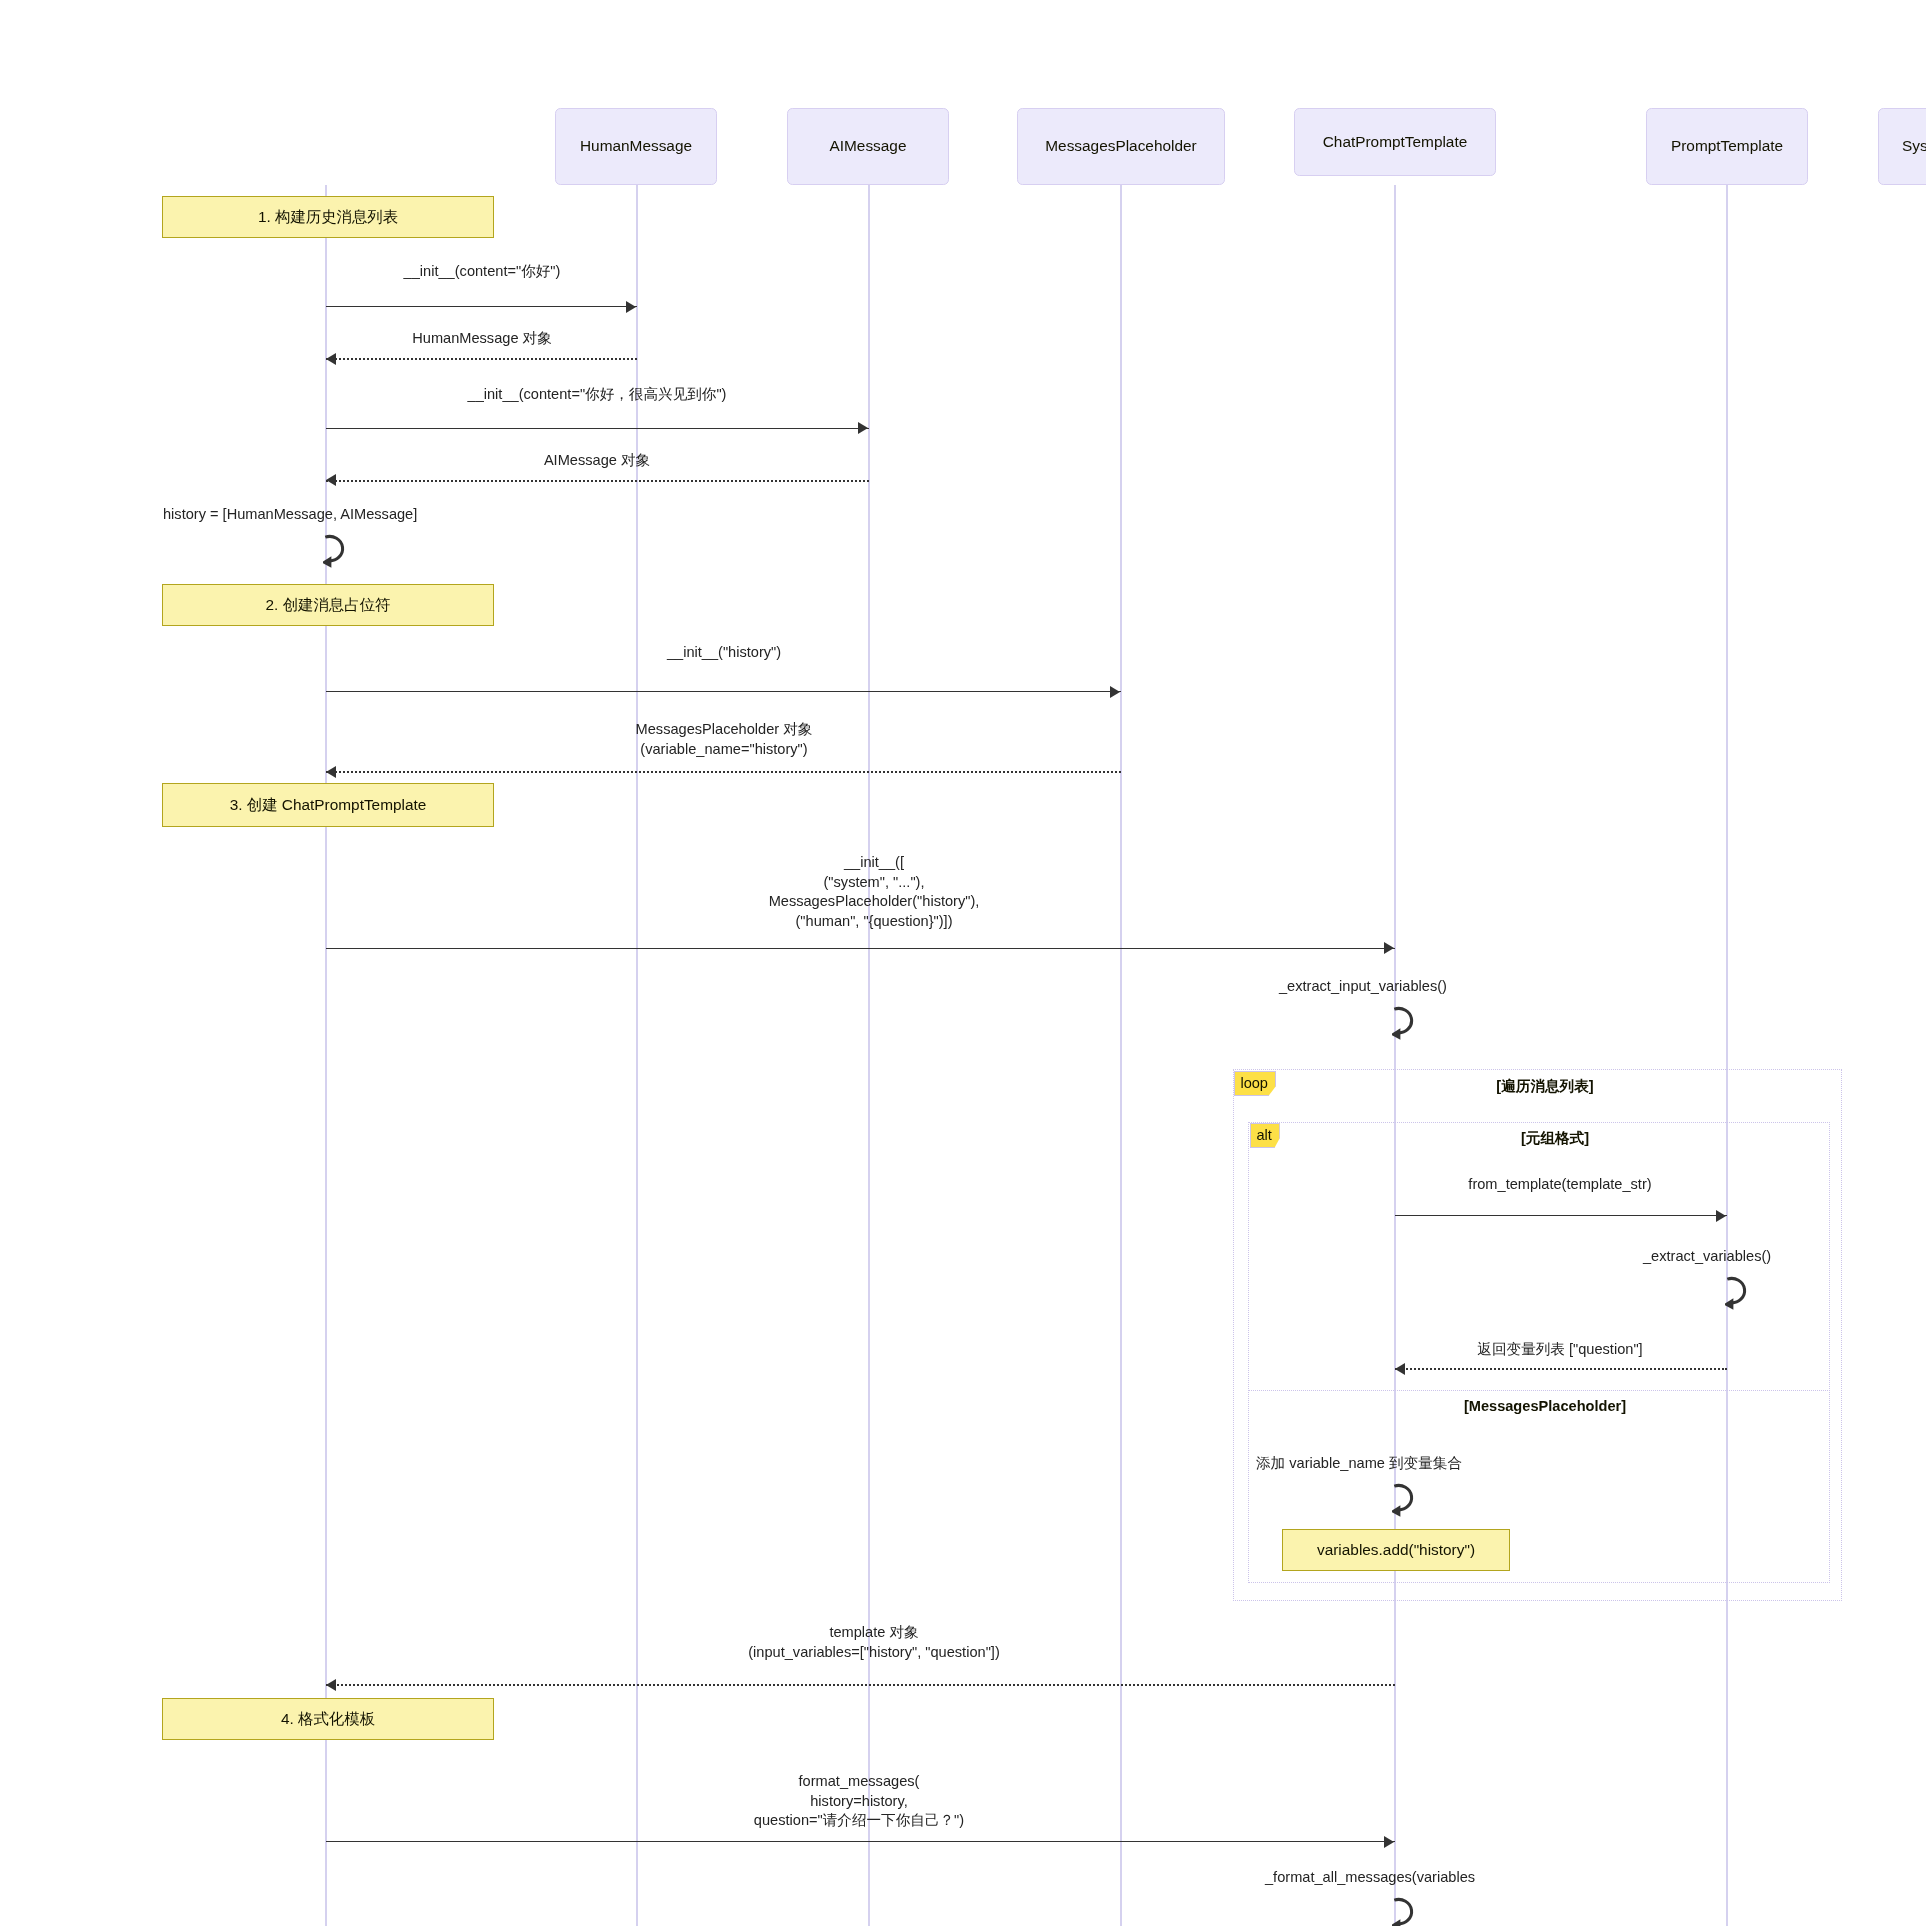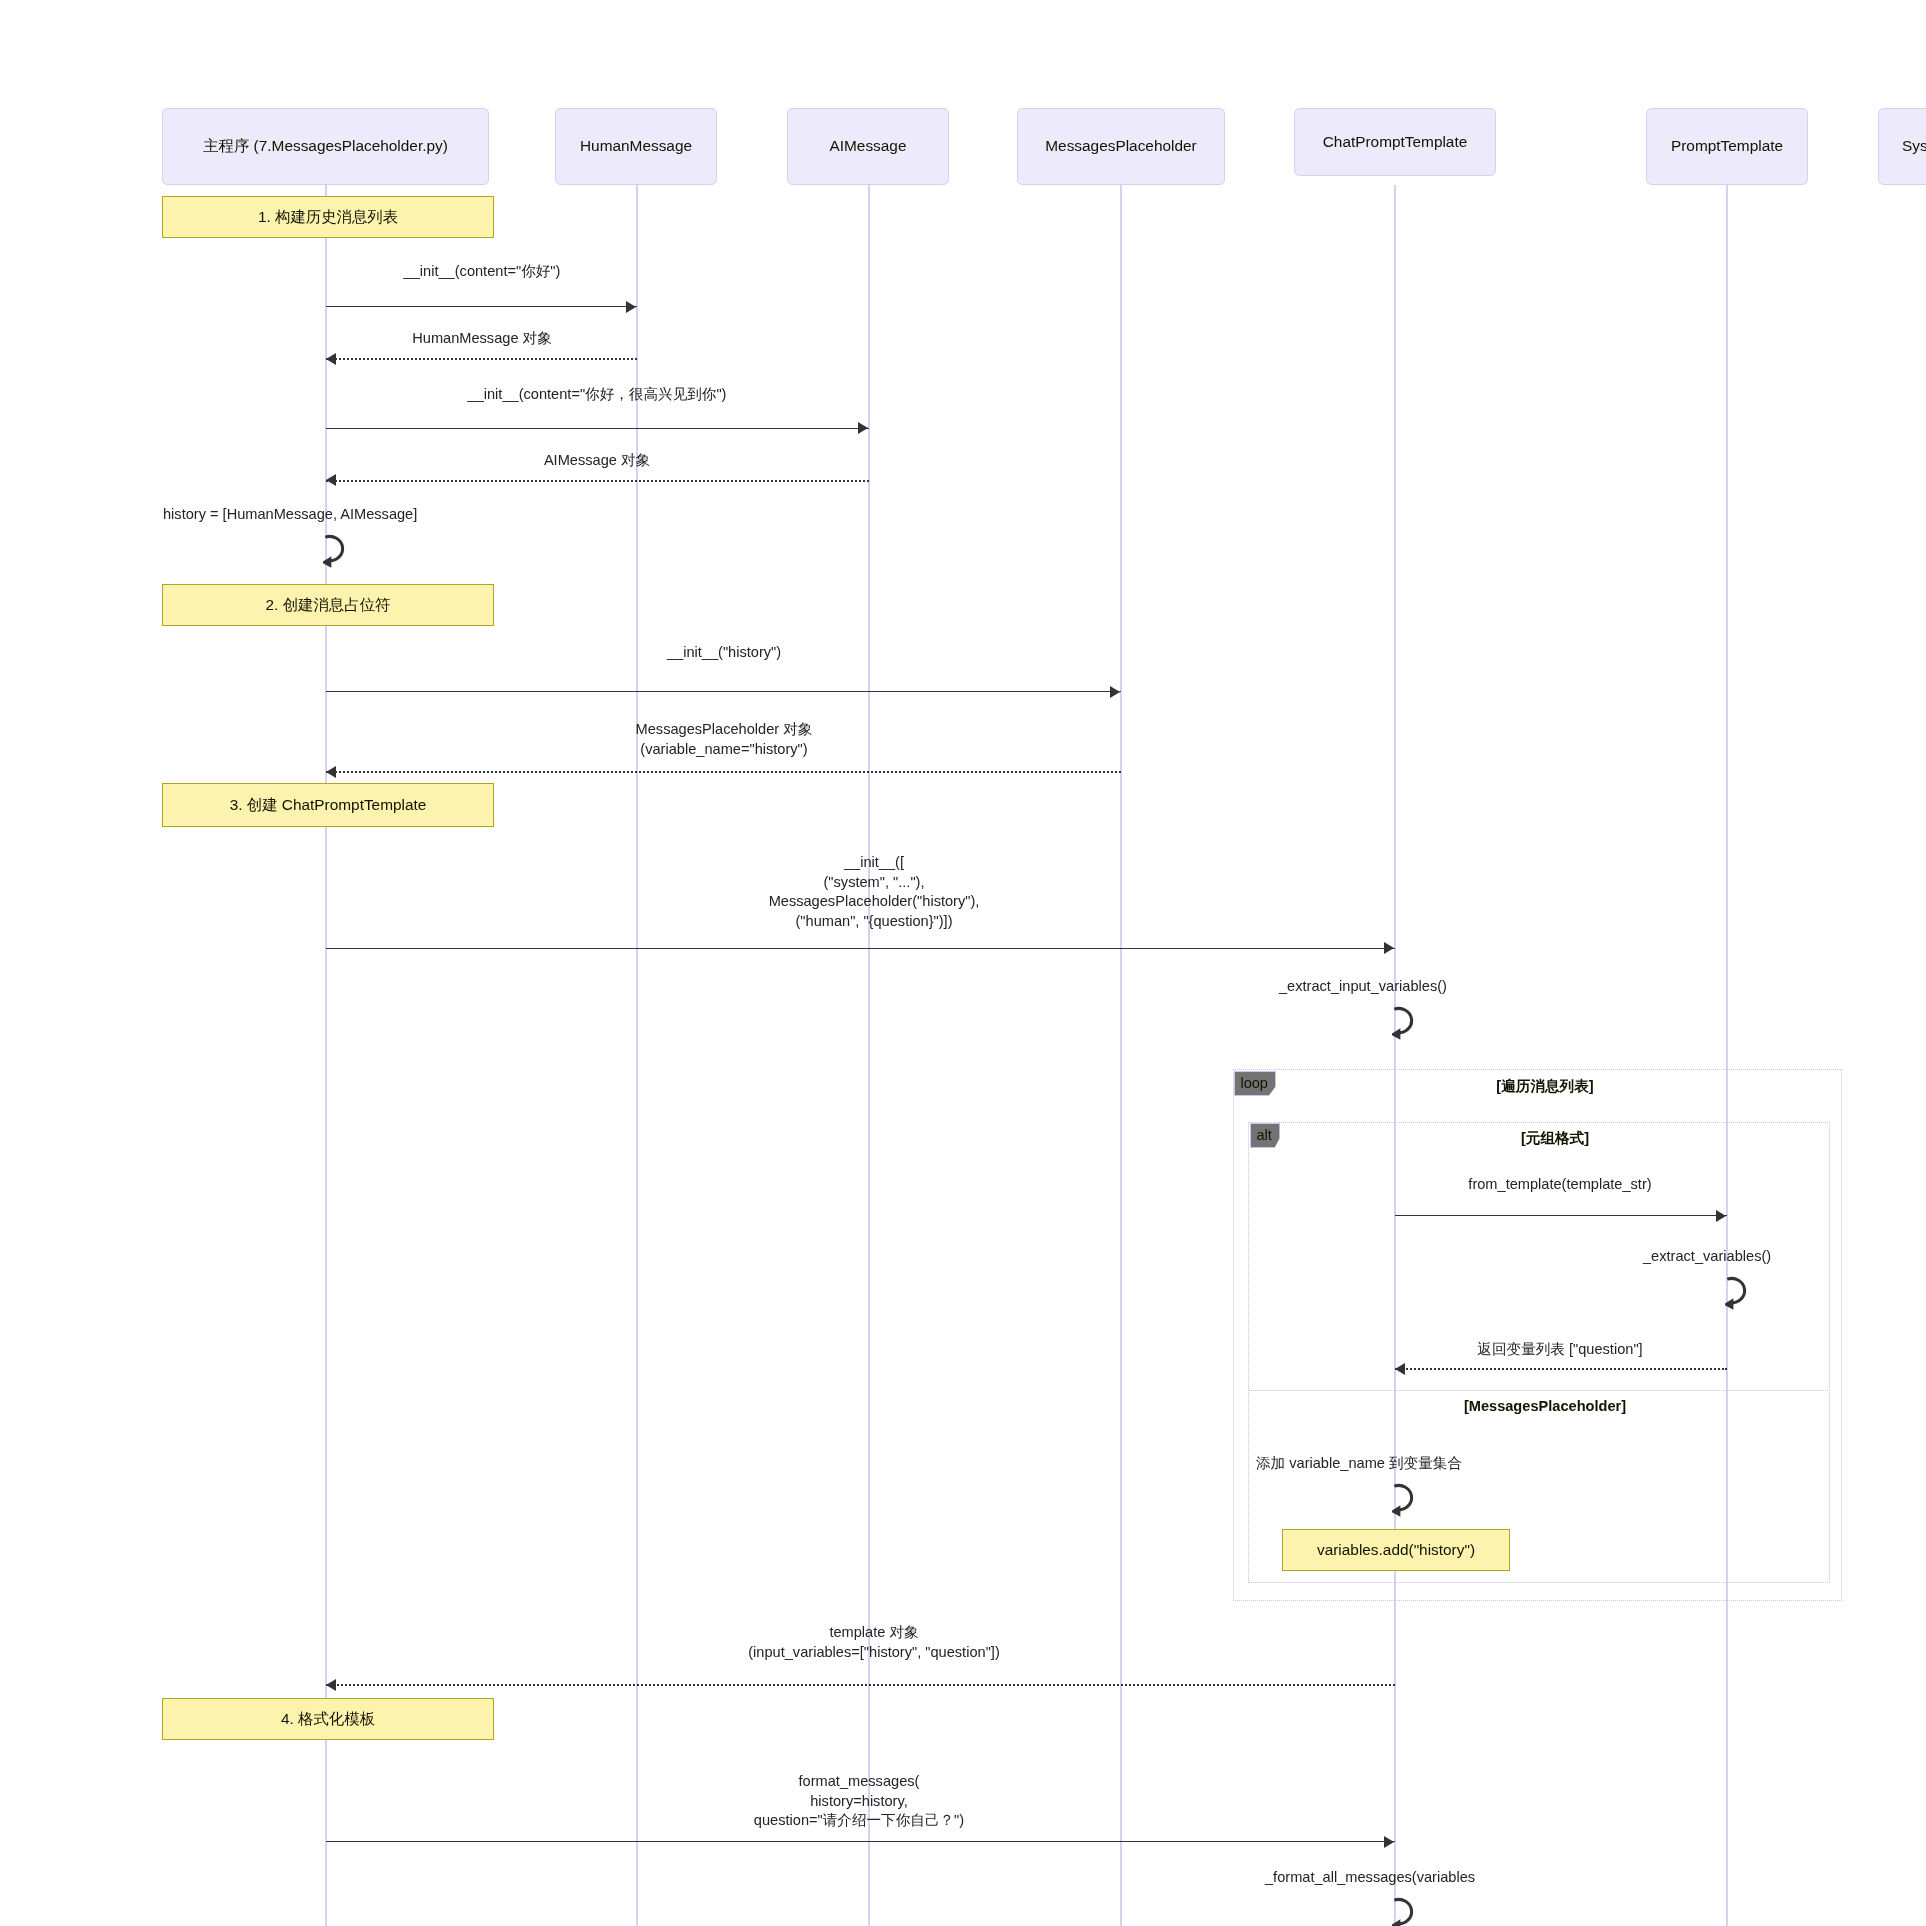--- a/index.html
+++ b/index.html
@@ -100,21 +100,21 @@
   
   .fragment {
     position: absolute;
     box-sizing: border-box;
     border: 1.5px dotted #ccc4ea;
     background: transparent;
   }
   .fragment-tab {
     position: absolute;
     box-sizing: border-box;
-    background: #737373;
+    background: #fde047;
     border: 1.2px solid #ccc4ea;
     color: #131300;
     font-size: 14.6px;
     line-height: 1;
     padding: 3.9px 7px 4.6px 5.4px;
     clip-path: polygon(0 0, 100% 0, 100% 60%, 82% 100%, 0 100%);
   }
   .fragment-cond {
     position: absolute;
     text-align: center;
@@ -133,23 +133,20 @@
 </head>
 <body>
 
 <div id="diagram-root">
     <div class="lifeline" style="left: 325px; top: 185px; height: 1780px;"></div>
     <div class="lifeline" style="left: 636px; top: 185px; height: 1780px;"></div>
     <div class="lifeline" style="left: 868px; top: 185px; height: 1780px;"></div>
     <div class="lifeline" style="left: 1120px; top: 185px; height: 1780px;"></div>
     <div class="lifeline" style="left: 1394px; top: 185px; height: 1780px;"></div>
     <div class="lifeline" style="left: 1726px; top: 185px; height: 1780px;"></div>
-    <div class="participant" style="left: 162px; top: 108px; width: 327px; height: 77px;">
-      <span>主程序 (7.MessagesPlaceholder.py)</span>
-    </div>
     <div class="participant" style="left: 555px; top: 108px; width: 162px; height: 77px;">
       <span>HumanMessage</span>
     </div>
     <div class="participant" style="left: 787px; top: 108px; width: 162px; height: 77px;">
       <span>AIMessage</span>
     </div>
     <div class="participant" style="left: 1017px; top: 108px; width: 208px; height: 77px;">
       <span>MessagesPlaceholder</span>
     </div>
     <div class="participant" style="left: 1294px; top: 108px; width: 202px; height: 68px;">

